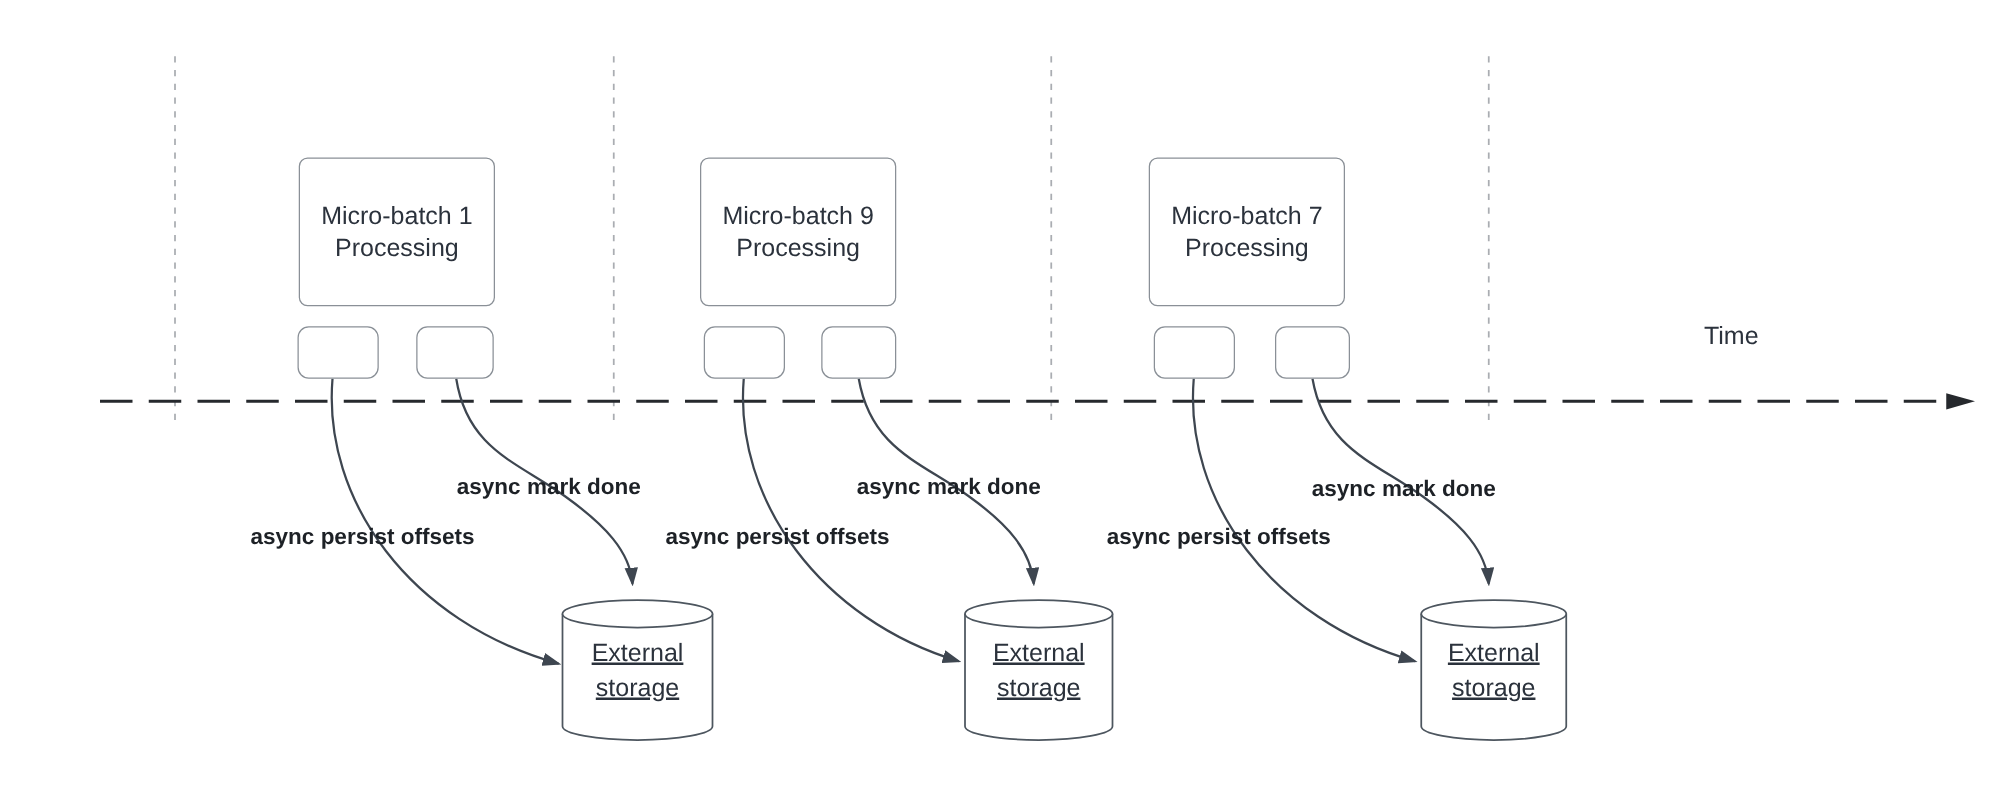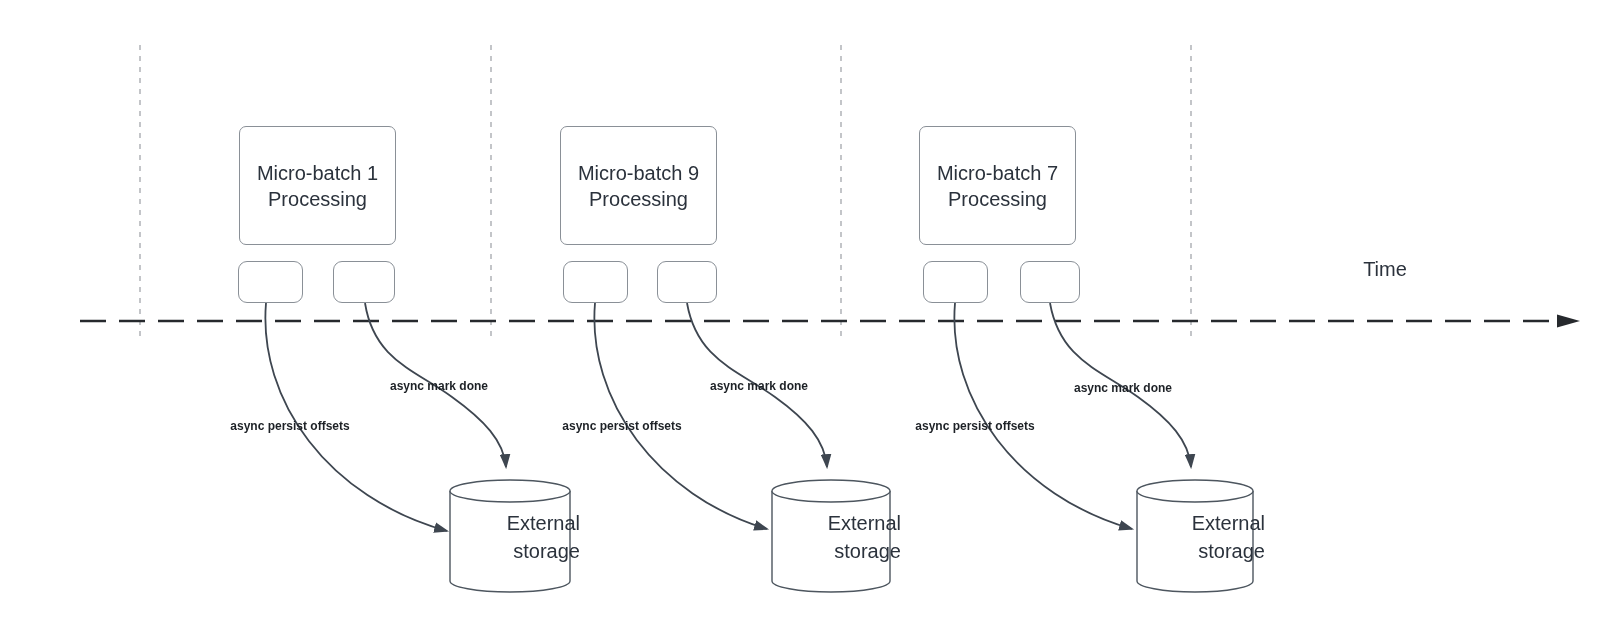--- a/index.html
+++ b/index.html
@@ -19,25 +19,25 @@
     border:1px solid var(--c-box-stroke,#8a9097);border-radius:7px;background:#fff;
     display:flex;align-items:center;justify-content:center;text-align:center;
     font-size:20px;line-height:26px;color:var(--c-text,#2b323c);
   }
   .small-box{
     position:absolute;top:261px;height:42px;box-sizing:border-box;
     border:1px solid var(--c-box-stroke,#8a9097);border-radius:9px;background:#fff;
   }
   .flow-label{
     position:absolute;transform:translateX(-50%);white-space:nowrap;
-    font-size:12px;font-weight:bold;color:var(--c-label-text,#1d2126);
+    font-size:18px;font-weight:bold;color:var(--c-label-text,#1d2126);
   }
   .storage-label{
-    position:absolute;width:140px;transform:translateX(-50%);text-align:right;
-    font-size:20px;line-height:28px;color:var(--c-text,#2b323c);top:509px;
+    position:absolute;width:140px;transform:translateX(-50%);text-align:center;
+    font-size:20px;line-height:28px;color:var(--c-text,#2b323c);top:509px;text-decoration:underline;
   }
   .time-label{
     position:absolute;transform:translateX(-50%);top:258px;
     font-size:20px;color:var(--c-text,#2b323c);white-space:nowrap;text-align:center;
   }
   .pre{white-space:pre-line;}
 </style>
 </head>
 <body>
 

